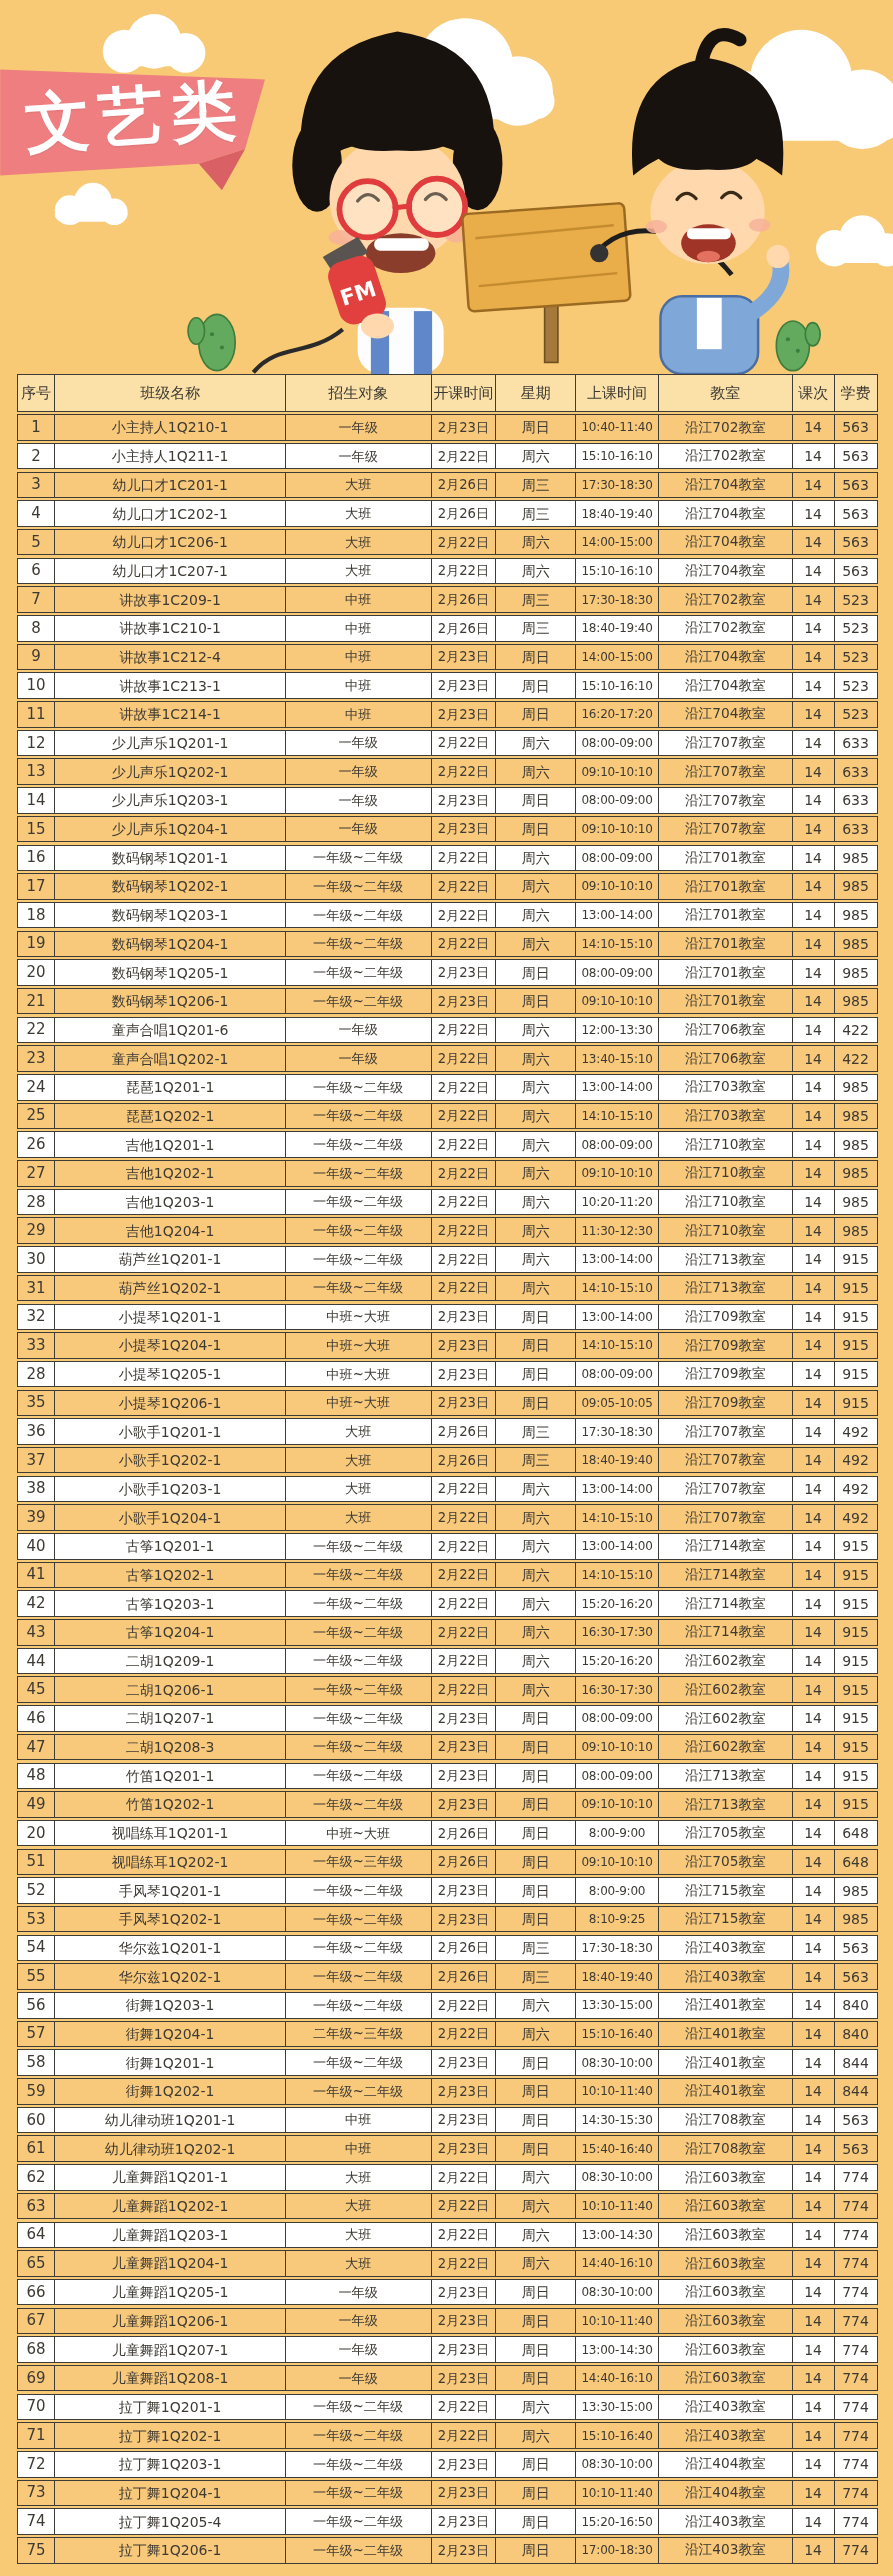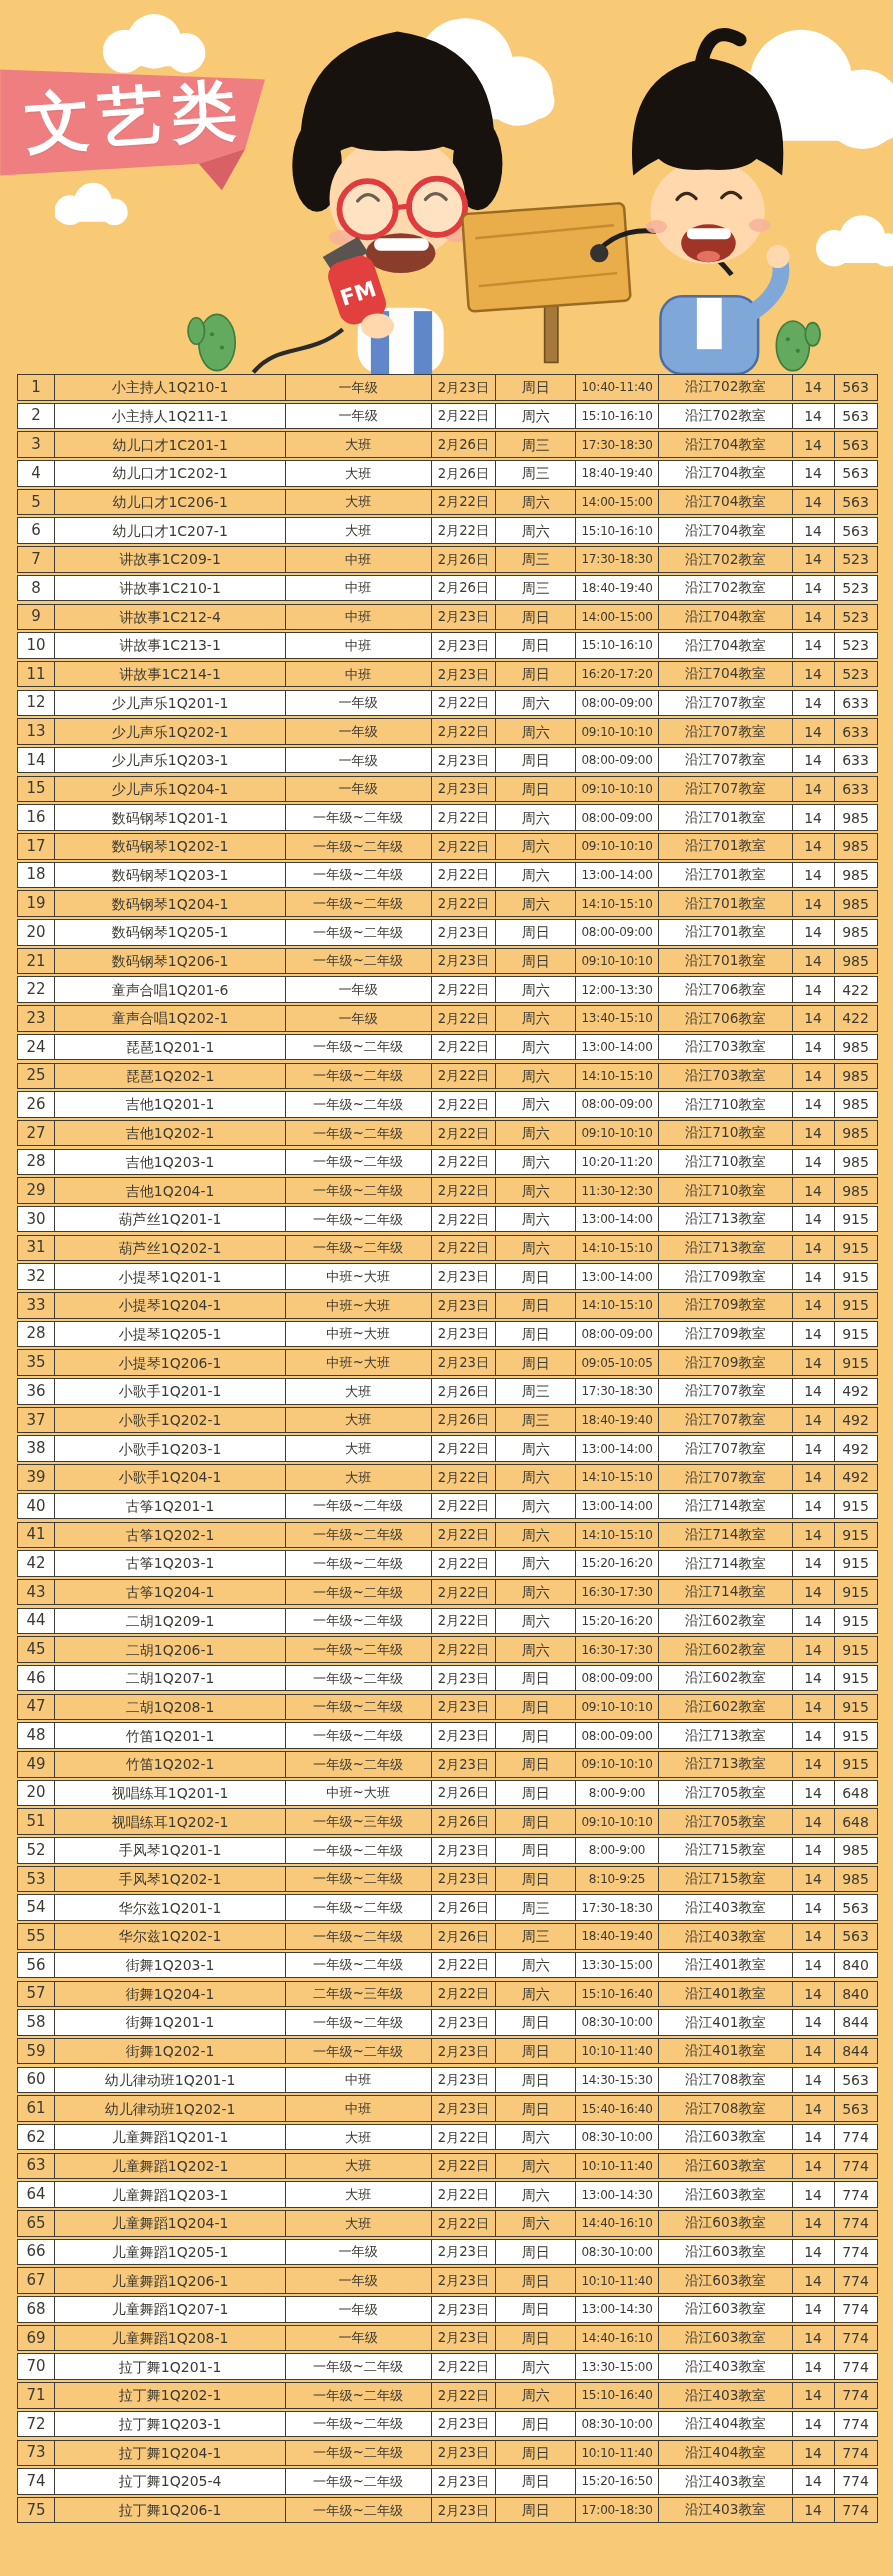--- a/index.html
+++ b/index.html
@@ -162,20 +162,31 @@
         <ellipse cx="982" cy="404" rx="9" ry="14" fill="#63a95e" stroke="#3f7d3c" stroke-width="2"></ellipse>
         <circle cx="952" cy="410" r="2.5" fill="#3f7d3c"></circle>
           <circle cx="964" cy="424" r="2.5" fill="#3f7d3c"></circle>
       </g>
     </svg>
 
     <div class="banner-text">文艺类</div>
   </div>
 
   <div class="table">
+    <div class="trow thead">
+        <div class="cell c0">序号</div>
+        <div class="cell c1">班级名称</div>
+        <div class="cell c2">招生对象</div>
+        <div class="cell c3">开课时间</div>
+        <div class="cell c4">星期</div>
+        <div class="cell c5">上课时间</div>
+        <div class="cell c6">教室</div>
+        <div class="cell c7">课次</div>
+        <div class="cell c8">学费</div>
+      </div>
     <div>
         <div class="trow yellow">
           <div class="cell c0">1</div>
           <div class="cell c1">小主持人1Q210-1</div>
           <div class="cell c2">一年级</div>
           <div class="cell c3">2月23日</div>
           <div class="cell c4">周日</div>
           <div class="cell c5">10:40-11:40</div>
           <div class="cell c6">沿江702教室</div>
           <div class="cell c7">14</div>
@@ -671,21 +682,21 @@
           <div class="cell c2">一年级~二年级</div>
           <div class="cell c3">2月23日</div>
           <div class="cell c4">周日</div>
           <div class="cell c5">08:00-09:00</div>
           <div class="cell c6">沿江602教室</div>
           <div class="cell c7">14</div>
           <div class="cell c8">915</div>
         </div>
         <div class="trow yellow">
           <div class="cell c0">47</div>
-          <div class="cell c1">二胡1Q208-1</div>
+          <div class="cell c1">二胡1Q208-3</div>
           <div class="cell c2">一年级~二年级</div>
           <div class="cell c3">2月23日</div>
           <div class="cell c4">周日</div>
           <div class="cell c5">09:10-10:10</div>
           <div class="cell c6">沿江602教室</div>
           <div class="cell c7">14</div>
           <div class="cell c8">915</div>
         </div>
         <div class="trow">
           <div class="cell c0">48</div>

